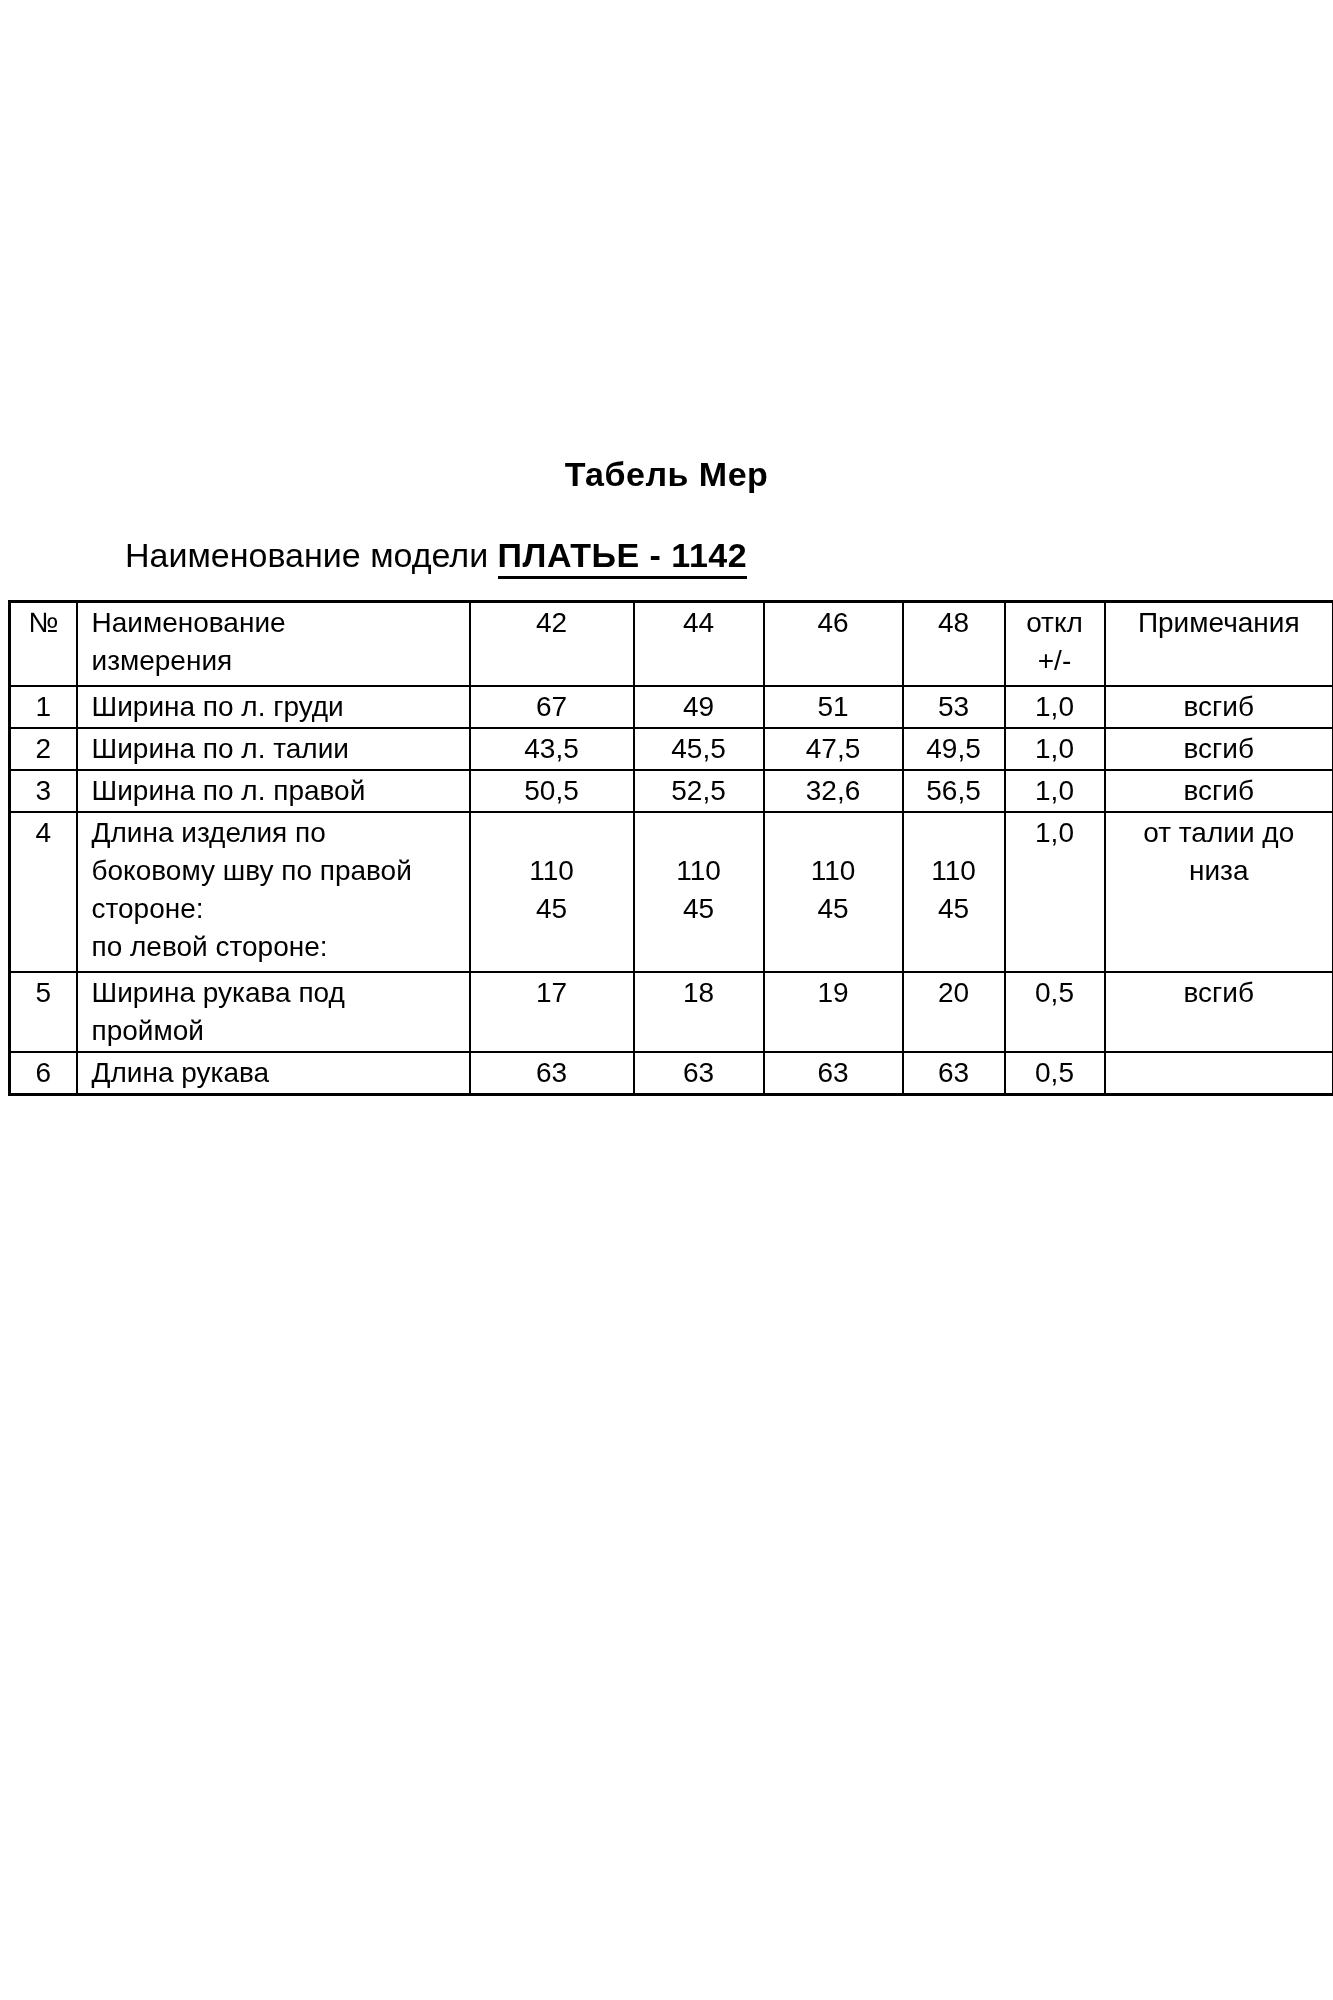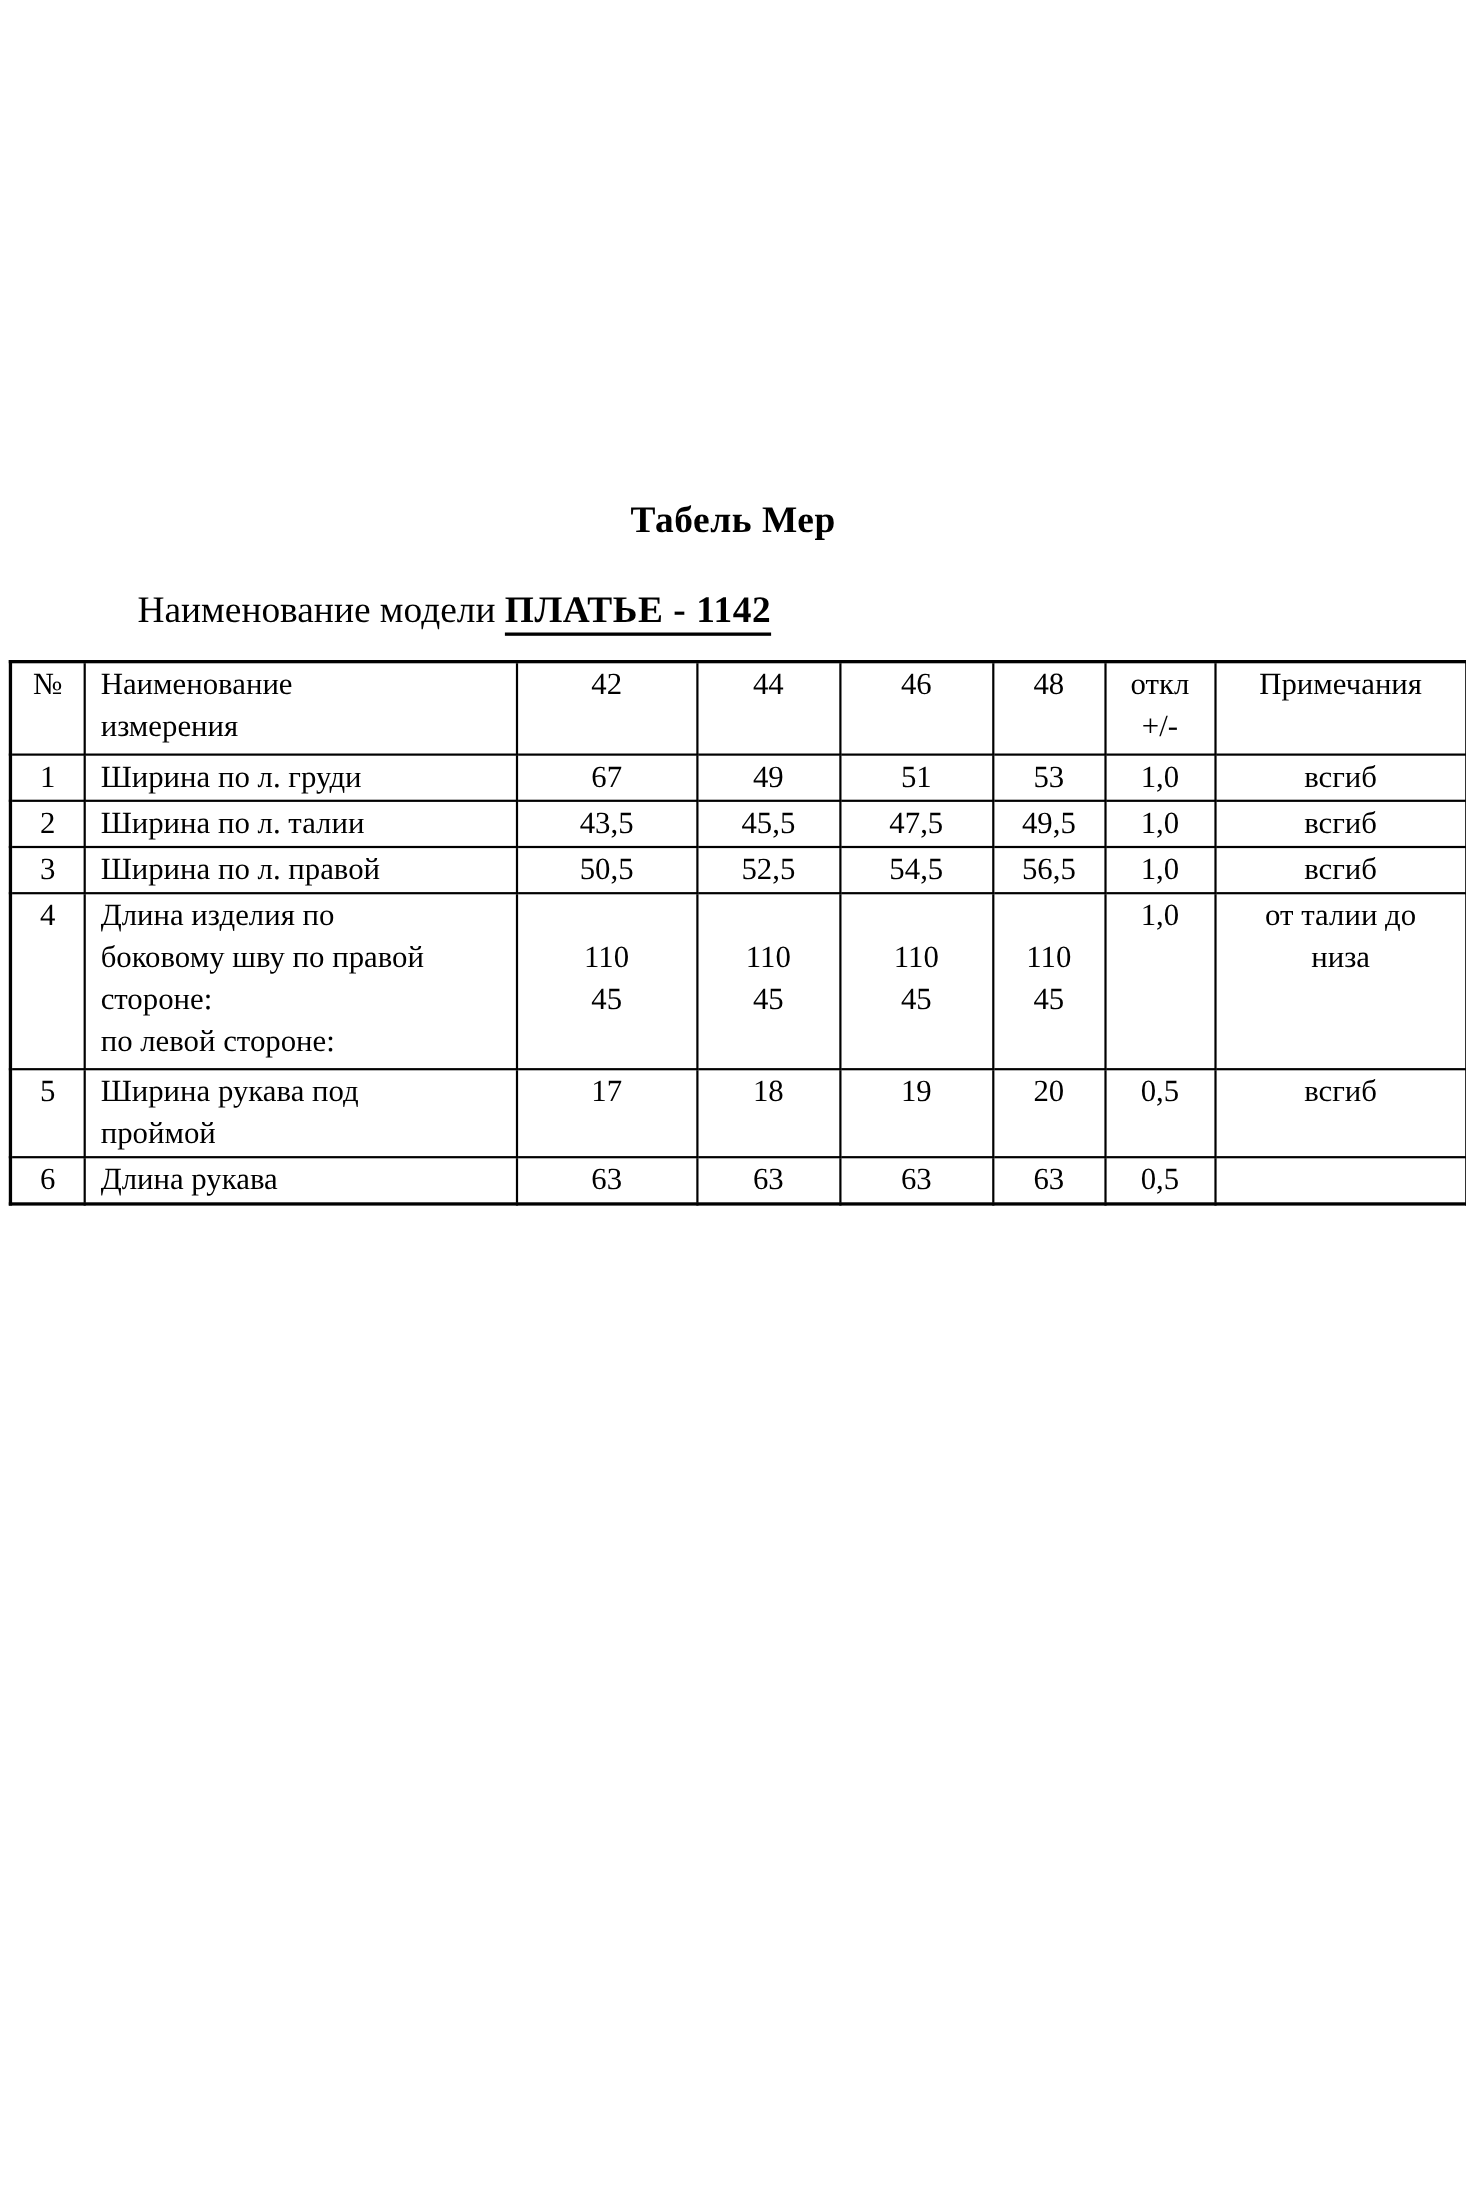--- a/index.html
+++ b/index.html
@@ -3,21 +3,21 @@
 <meta charset="utf-8">
 <style>
   * { box-sizing: border-box; }
   html, body { margin: 0; padding: 0; background: #ffffff; }
   .page {
     position: relative;
     width: 1333px;
     height: 2000px;
     background: #ffffff;
     color: #000000;
-    font-family: Liberation Serif, serif;
+    font-family: Liberation Sans, sans-serif;
     overflow: hidden;
   }
   .doc-title {
     position: absolute;
     top: 455px;
     left: 0;
     width: 100%;
     text-align: center;
     font-size: 34px;
     font-weight: bold;
@@ -122,21 +122,21 @@
       <td>49,5</td>
       <td>1,0</td>
       <td>всгиб</td>
     </tr>
 
     <tr class="r-small">
       <td>3</td>
       <td class="name-cell">Ширина по л. правой</td>
       <td>50,5</td>
       <td>52,5</td>
-      <td>54,5</td>
+      <td>32,6</td>
       <td>56,5</td>
       <td>1,0</td>
       <td>всгиб</td>
     </tr>
 
     <tr class="r-tall">
       <td>4</td>
       <td class="name-cell">Длина изделия по
 боковому шву по правой
 стороне:

